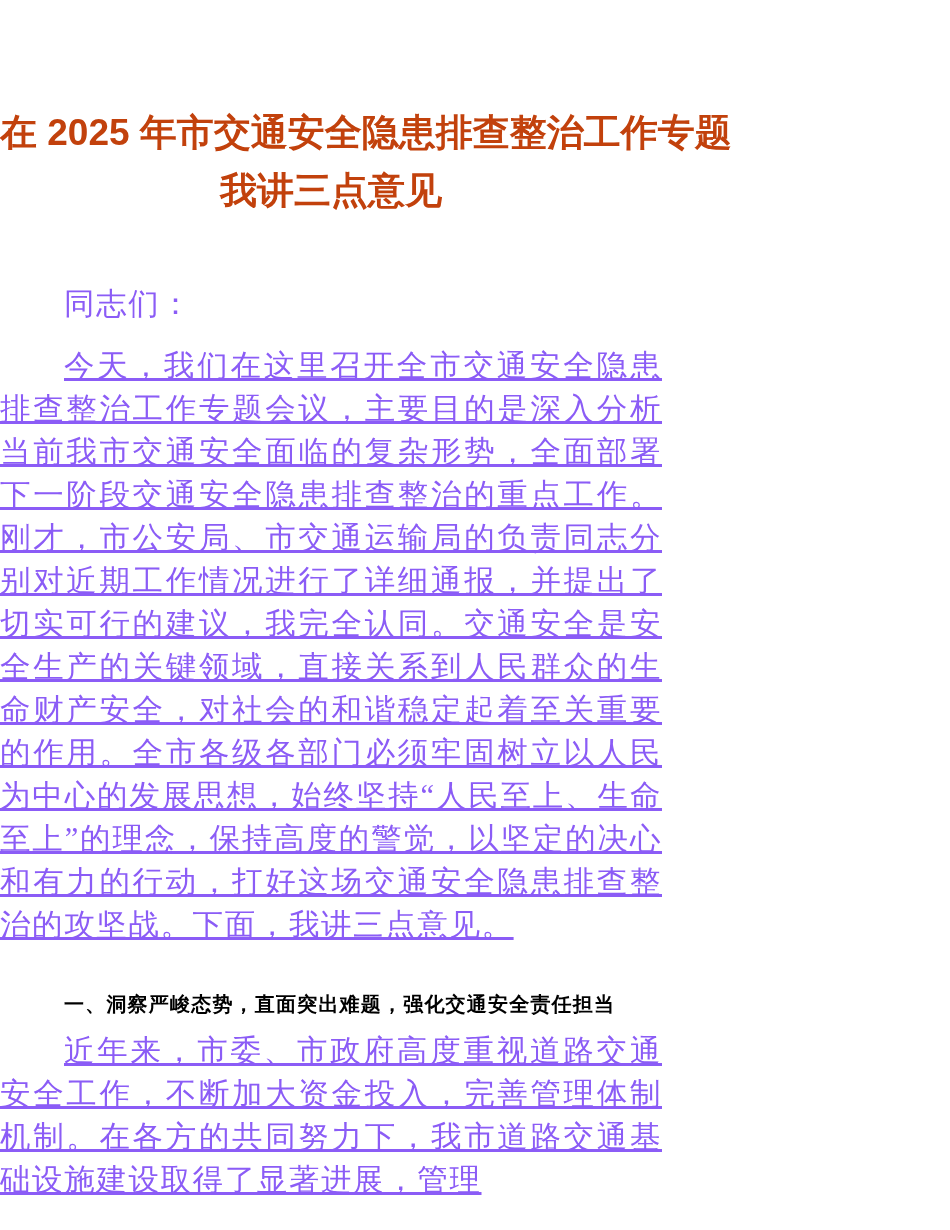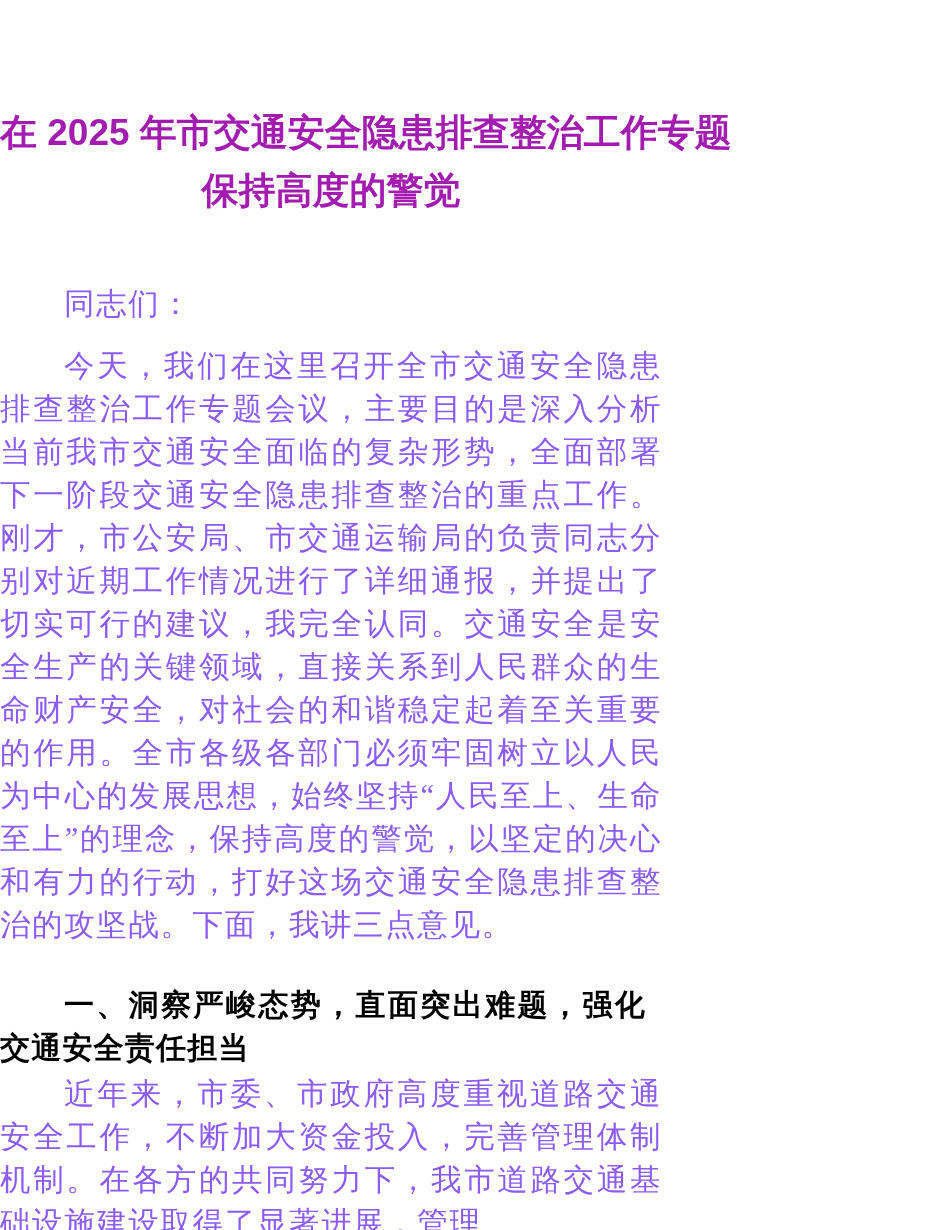--- a/index.html
+++ b/index.html
@@ -27,21 +27,21 @@
   
   .doc-title {
     margin: 0;
     padding: 0;
     text-align: center;
     font-family: "Liberation Sans", "DejaVu Sans", sans-serif;
     font-weight: bold;
     font-size: 37px;
     line-height: 58px;
     letter-spacing: 0px;
-    color: #a21caf;
+    color: #c2410c;
   }
   .doc-title .title-line {
     display: block;
     white-space: nowrap;
   }
   #title-block {
     position: absolute;
     left: 0;
     top: 104px;
     width: 662px;
@@ -62,53 +62,54 @@
     font-size: 30.5px;
     line-height: 43px;
     letter-spacing: 1.6px;
     text-align: justify;
     text-justify: inter-ideograph;
     color: #8b5cf6;
     word-break: break-all;
   }
   .para.indent {
     text-indent: 64px;
+    text-decoration: underline;
   }
   .para.salutation {
     text-indent: 64px;
     margin-bottom: 19px;
   }
 
   
   .section-heading {
     margin: 0 16px 4px 0;
     padding: 0;
     font-family: "Liberation Sans", "DejaVu Sans", sans-serif;
     font-weight: bold;
-    font-size: 30px;
+    font-size: 20px;
     line-height: 43px;
     letter-spacing: 1.2px;
     text-indent: 64px;
     text-align: justify;
     text-justify: inter-ideograph;
     color: #000000;
     word-break: break-all;
   }
 
   .spacer-before-heading { height: 18px; }
 </style>
 </head>
 <body style="background: rgb(255, 255, 255);">
 
 <div id="page" style="background: rgb(255, 255, 255);">
 
   <div id="title-block">
     <h1 class="doc-title">
       <span class="title-line">在 2025 年市交通安全隐患排查整治工作专题</span>
-      <span class="title-line">保持高度的警觉</span>
+      <span class="title-line">我讲三点意见</span>
     </h1>
   </div>
 
   <div id="body-block">
 
     <p class="para salutation">同志们：</p>
 
     <p class="para indent">今天，我们在这里召开全市交通安全隐患排查整治工作专题会议，主要目的是深入分析当前我市交通安全面临的复杂形势，全面部署下一阶段交通安全隐患排查整治的重点工作。刚才，市公安局、市交通运输局的负责同志分别对近期工作情况进行了详细通报，并提出了切实可行的建议，我完全认同。交通安全是安全生产的关键领域，直接关系到人民群众的生命财产安全，对社会的和谐稳定起着至关重要的作用。全市各级各部门必须牢固树立以人民为中心的发展思想，始终坚持“人民至上、生命至上”的理念，保持高度的警觉，以坚定的决心和有力的行动，打好这场交通安全隐患排查整治的攻坚战。下面，我讲三点意见。</p>
 
     <div class="spacer-before-heading"></div>

